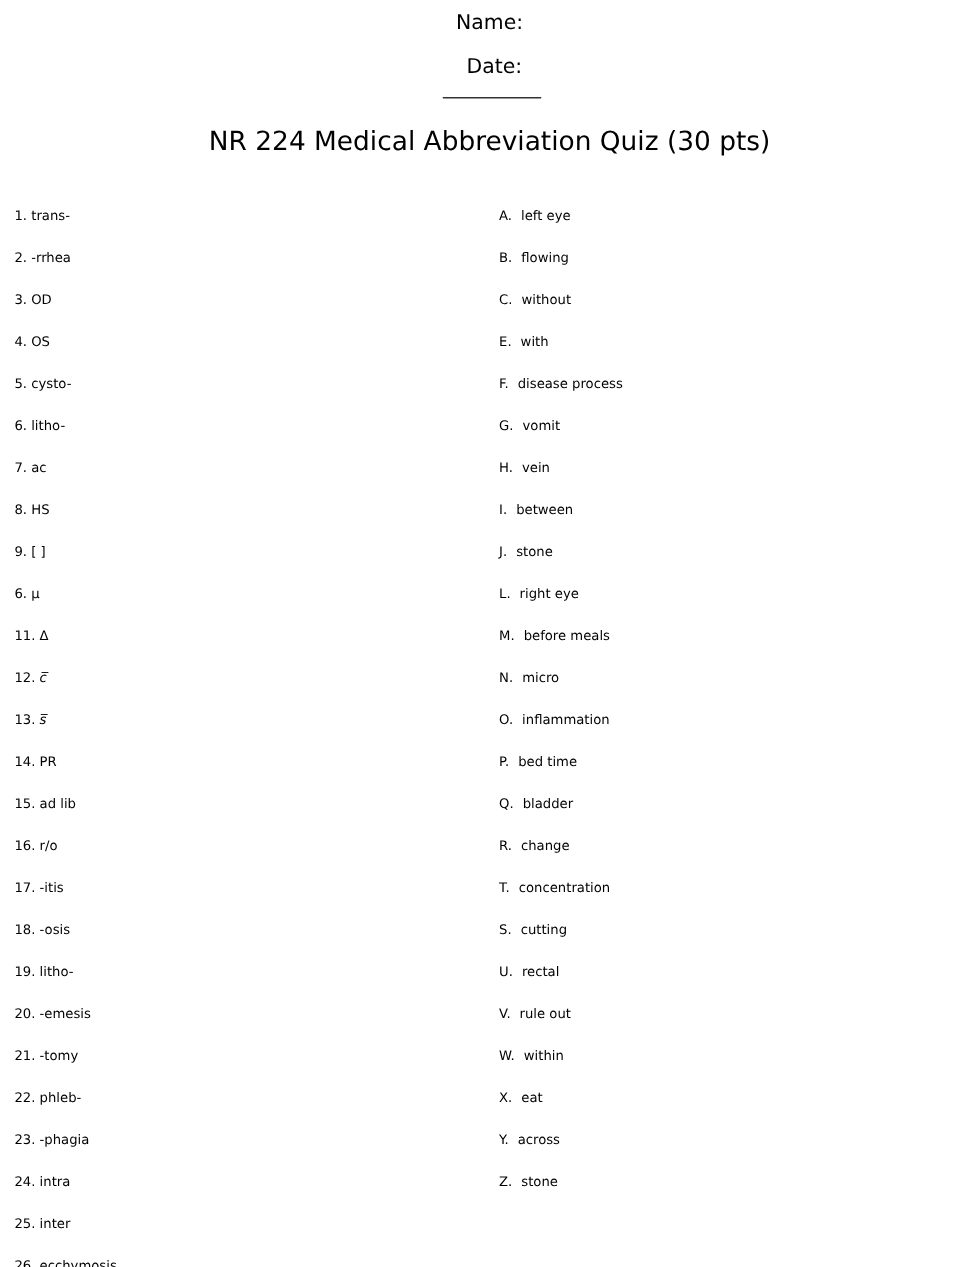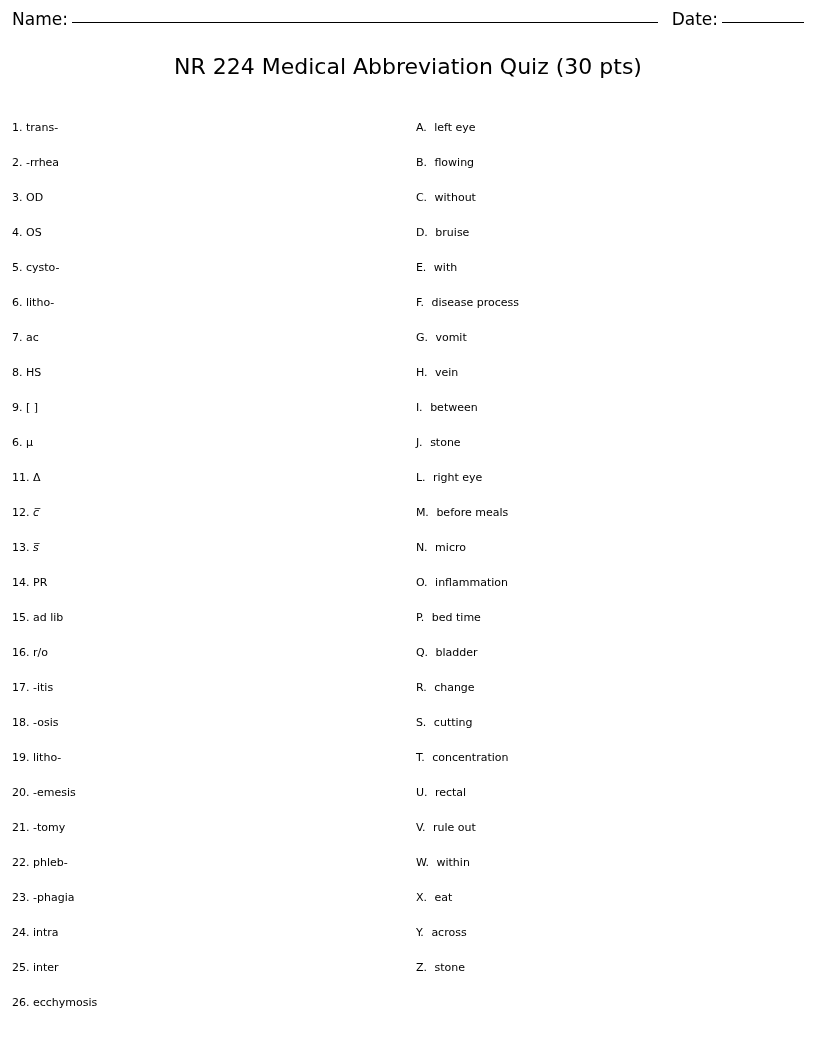--- a/index.html
+++ b/index.html
@@ -18,25 +18,26 @@
     width: 816px;
     height: 1056px;
     box-sizing: border-box;
     padding: 6px 12px 0 12px;
     position: relative;
   }
 
   
   .header-row {
     display: flex;
-    align-items: flex-start;
+    align-items: center;
     font-size: 17px;
     line-height: 22px;
     white-space: nowrap;
     padding: 2px 0 0 0;
+    flex-direction: column;
   }
   .hdr-label {
     font-size: 17px;
   }
   .hdr-rule {
     display: inline-block;
     border-bottom: 1px solid #000;
     height: 14px;
   }
   .name-rule {
@@ -228,24 +229,20 @@
       </div>
       <div class="a-item">
         <span class="a-letter">B.</span>
         <span class="a-text">flowing</span>
       </div>
       <div class="a-item">
         <span class="a-letter">C.</span>
         <span class="a-text">without</span>
       </div>
       <div class="a-item">
-        <span class="a-letter">D.</span>
-        <span class="a-text">bruise</span>
-      </div>
-      <div class="a-item">
         <span class="a-letter">E.</span>
         <span class="a-text">with</span>
       </div>
       <div class="a-item">
         <span class="a-letter">F.</span>
         <span class="a-text">disease process</span>
       </div>
       <div class="a-item">
         <span class="a-letter">G.</span>
         <span class="a-text">vomit</span>
@@ -284,28 +281,28 @@
       </div>
       <div class="a-item">
         <span class="a-letter">Q.</span>
         <span class="a-text">bladder</span>
       </div>
       <div class="a-item">
         <span class="a-letter">R.</span>
         <span class="a-text">change</span>
       </div>
       <div class="a-item">
+        <span class="a-letter">T.</span>
+        <span class="a-text">concentration</span>
+      </div>
+      <div class="a-item">
         <span class="a-letter">S.</span>
         <span class="a-text">cutting</span>
       </div>
       <div class="a-item">
-        <span class="a-letter">T.</span>
-        <span class="a-text">concentration</span>
-      </div>
-      <div class="a-item">
         <span class="a-letter">U.</span>
         <span class="a-text">rectal</span>
       </div>
       <div class="a-item">
         <span class="a-letter">V.</span>
         <span class="a-text">rule out</span>
       </div>
       <div class="a-item">
         <span class="a-letter">W.</span>
         <span class="a-text">within</span>

